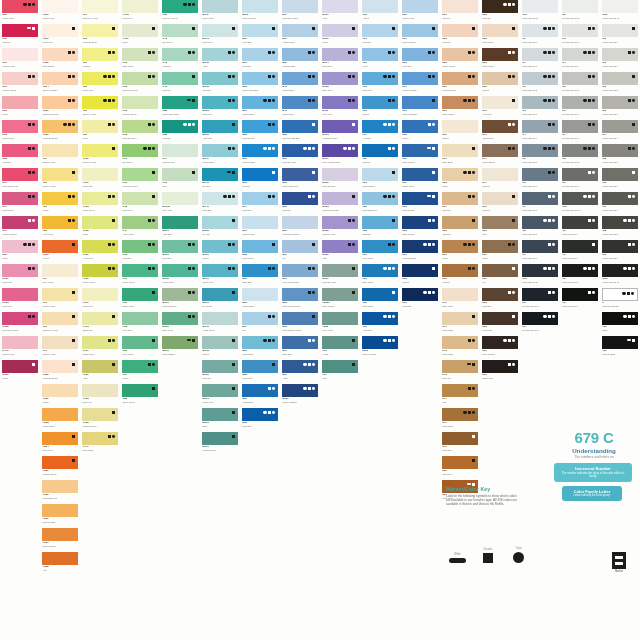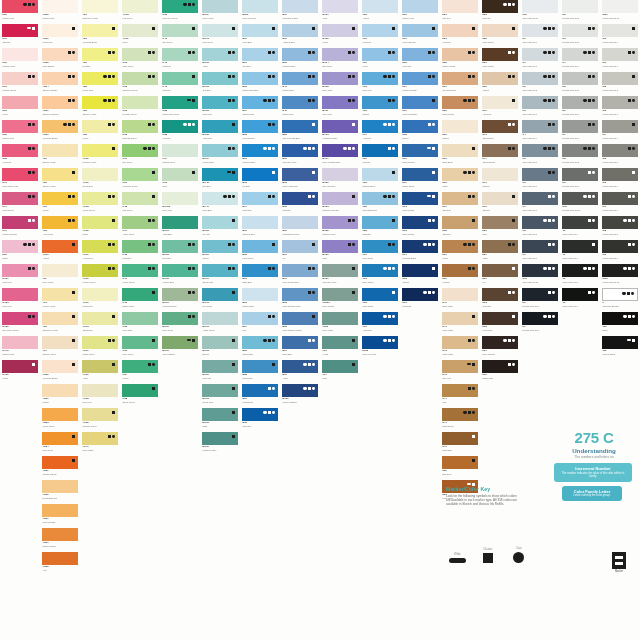--- a/index.html
+++ b/index.html
@@ -2569,21 +2569,21 @@
         <span class="kSketch"></span>
       </div>
       <div class="keyItem">
         <span class="keyLbl">Ciao</span>
         <span class="kCiao"></span>
       </div>
     </div>
   </div>
 
   <div id="titleBlock">
-    <div id="bigNum">275 C</div>
+    <div id="bigNum">679 C</div>
     <div id="subTitle">Understanding</div>
     <div id="subNote">The numbers and letters on</div>
     <div class="callout">
       <div class="coTitle">Increment Number</div>
       <div class="coBody">The number indicates the value of the color within its family.</div>
     </div>
     <div class="callout alt">
       <div class="coTitle">Color Family Letter</div>
       <div class="coBody">Letters identify the color group.</div>
     </div>

